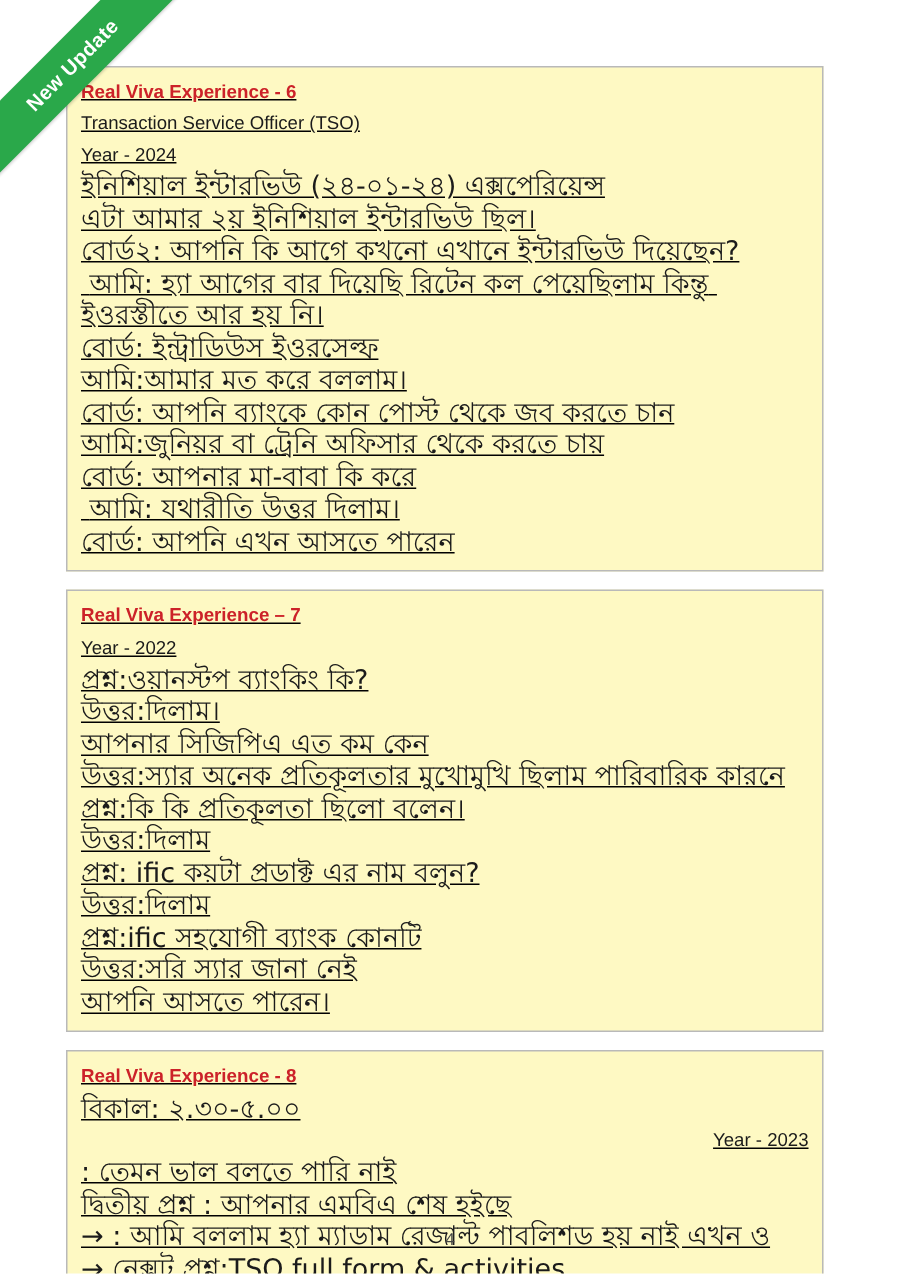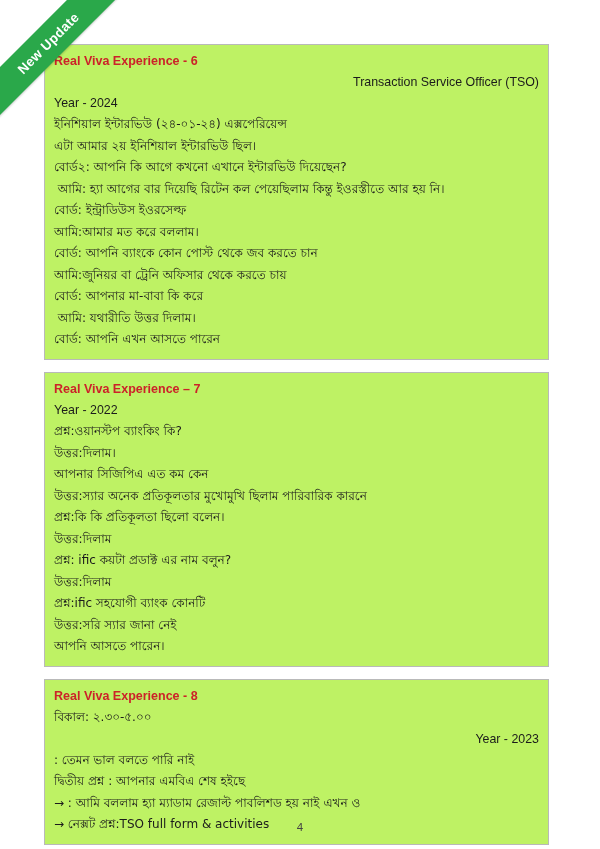--- a/index.html
+++ b/index.html
@@ -63,23 +63,24 @@
   #content {
     position: absolute;
     left: 44px;
     top: 44px;
     width: 505px;
   }
 
   
   .exp-card {
     border: 1px solid #b9b9b9;
-    background: #bef264;
+    background: #fef9c3;
     padding: 7px 9px 8px 9px;
     margin-bottom: 12px;
+    text-decoration: underline;
   }
   .exp-title {
     color: #cc2229;
     font-weight: bold;
     font-size: 12.5px;
     line-height: 1.55;
     margin: 0 0 1px 0;
     font-family: "Liberation Sans", "DejaVu Sans", sans-serif;
   }
   .exp-lines {
@@ -89,21 +90,21 @@
   }
   .exp-line {
     font-size: 12.4px;
     line-height: 21px;
     color: #1b1b1b;
     white-space: pre-wrap;
     font-family: "Liberation Sans", "DejaVu Sans", sans-serif;
   }
   .exp-line.bn {
     font-family: "DejaVu Sans", "Liberation Sans", sans-serif;
-    font-size: 12px;
+    font-size: 18px;
     line-height: 21.5px;
   }
 
   
   #page-footer {
     position: absolute;
     left: 0;
     right: 0;
     top: 817px;
     text-align: center;
@@ -122,21 +123,21 @@
   <div id="ribbon-wrap">
     <div id="ribbon-band" style="background: rgb(42, 168, 74);">
       <span class="ribbon-label" style="color: rgb(255, 255, 255);">New Update</span>
     </div>
   </div>
 
   <div id="content">
       <div class="exp-card" style="border-color: rgb(185, 185, 185);">
         <div class="exp-title" style="color: rgb(204, 34, 41);">Real Viva Experience - 6</div>
         <div class="exp-lines">
-          <div class="exp-line" style="color: rgb(27, 27, 27); text-align: right;">Transaction Service Officer (TSO)</div>
+          <div class="exp-line" style="color: rgb(27, 27, 27);">Transaction Service Officer (TSO)</div>
           <div class="exp-line" style="color: rgb(27, 27, 27);">Year - 2024</div>
           <div class="exp-line bn" style="color: rgb(27, 27, 27);">ইনিশিয়াল ইন্টারভিউ (২৪-০১-২৪) এক্সপেরিয়েন্স</div>
           <div class="exp-line bn" style="color: rgb(27, 27, 27);">এটা আমার ২য় ইনিশিয়াল ইন্টারভিউ ছিল।</div>
           <div class="exp-line bn" style="color: rgb(27, 27, 27);">বোর্ড২: আপনি কি আগে কখনো এখানে ইন্টারভিউ দিয়েছেন?</div>
           <div class="exp-line bn" style="color: rgb(27, 27, 27);"> আমি: হ্যা আগের বার দিয়েছি রিটেন কল পেয়েছিলাম কিন্তু ইওরস্তীতে আর হয় নি।</div>
           <div class="exp-line bn" style="color: rgb(27, 27, 27);">বোর্ড: ইন্ট্রাডিউস ইওরসেল্ফ</div>
           <div class="exp-line bn" style="color: rgb(27, 27, 27);">আমি:আমার মত করে বললাম।</div>
           <div class="exp-line bn" style="color: rgb(27, 27, 27);">বোর্ড: আপনি ব্যাংকে কোন পোস্ট থেকে জব করতে চান</div>
           <div class="exp-line bn" style="color: rgb(27, 27, 27);">আমি:জুনিয়র বা ট্রেনি অফিসার থেকে করতে চায়</div>
           <div class="exp-line bn" style="color: rgb(27, 27, 27);">বোর্ড: আপনার মা-বাবা কি করে</div>

